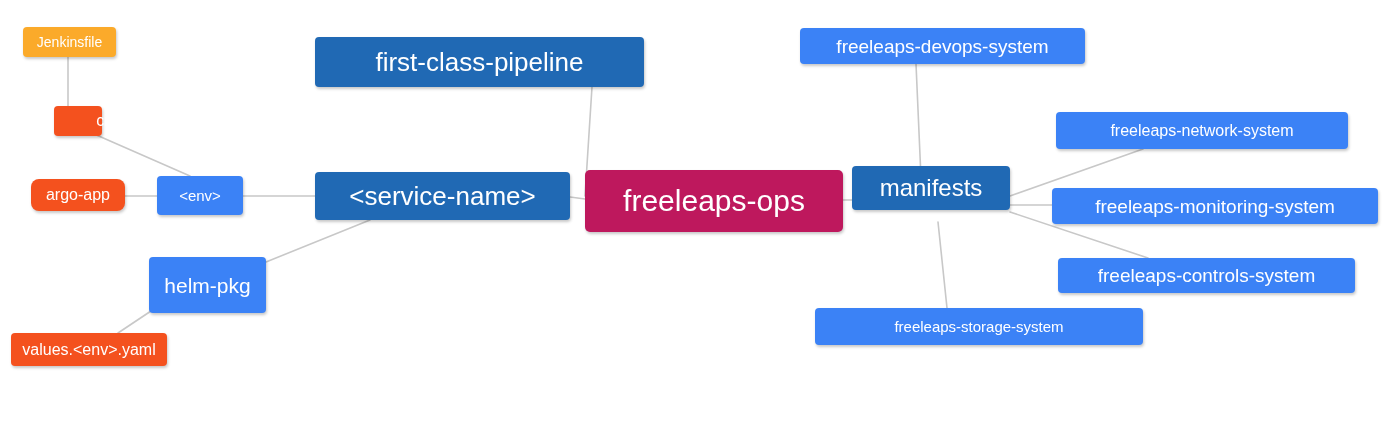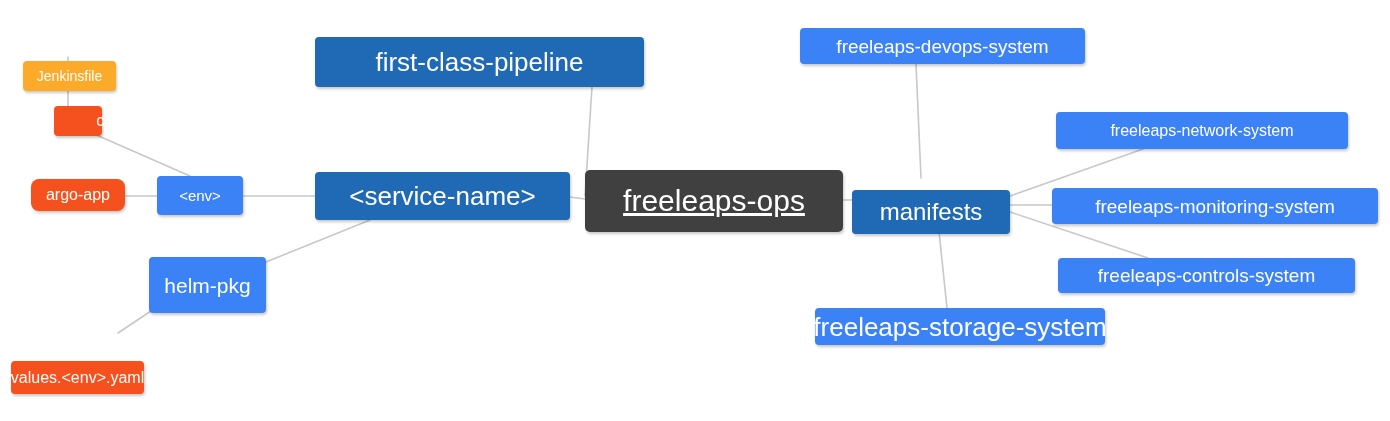--- a/index.html
+++ b/index.html
@@ -16,21 +16,21 @@
     position:absolute;
     display:flex;align-items:center;justify-content:center;
     box-sizing:border-box;
     color:#ffffff;
     border-radius:4px;
     white-space:nowrap;
     line-height:1;
     box-shadow:1px 2px 3px rgba(0,0,0,0.22);
     letter-spacing:0px;
   }
-  .n-root   {background:#404040; border-radius:5px;text-decoration:underline;}
+  .n-root   {background:#be185d; border-radius:5px;}
   .n-blue   {background:#2069b4;}
   .n-green  {background:#3b82f6;}
   .n-red    {background:#f4511e;}
   .n-orange {background:#fbaa2a;}
 </style>
 </head>
 <body>
 
 <div id="canvas">
   <svg id="edges" viewBox="0 0 1390 421" preserveAspectRatio="none">
@@ -46,26 +46,26 @@
       <line x1="921" y1="178" x2="916" y2="64" stroke="#c8c8c8" stroke-width="1.6" stroke-linecap="round"></line>
       <line x1="1010" y1="196" x2="1143" y2="149" stroke="#c8c8c8" stroke-width="1.6" stroke-linecap="round"></line>
       <line x1="1010" y1="205" x2="1052" y2="205" stroke="#c8c8c8" stroke-width="1.6" stroke-linecap="round"></line>
       <line x1="1010" y1="212" x2="1148" y2="258" stroke="#c8c8c8" stroke-width="1.6" stroke-linecap="round"></line>
       <line x1="938" y1="222" x2="947" y2="308" stroke="#c8c8c8" stroke-width="1.6" stroke-linecap="round"></line>
     </svg>
   <div id="node-layer">
       <div class="node n-root" style="left: 585px; top: 170px; width: 258px; height: 62px; font-size: 30px;">freeleaps-ops</div>
       <div class="node n-blue" style="left: 315px; top: 37px; width: 329px; height: 50px; font-size: 26px;">first-class-pipeline</div>
       <div class="node n-blue" style="left: 315px; top: 172px; width: 255px; height: 48px; font-size: 26px; text-align: right;">&lt;service-name&gt;</div>
-      <div class="node n-blue" style="left: 852px; top: 190px; width: 158px; height: 44px; font-size: 24px;">manifests</div>
+      <div class="node n-blue" style="left: 852px; top: 166px; width: 158px; height: 44px; font-size: 24px;">manifests</div>
       <div class="node n-green" style="left: 157px; top: 176px; width: 86px; height: 39px; font-size: 15px;">&lt;env&gt;</div>
       <div class="node n-red" style="left: 54px; top: 106px; width: 31px; height: 30px; font-size: 16px; padding-left: 48px;">ci</div>
-      <div class="node n-orange" style="left: 23px; top: 27px; width: 93px; height: 30px; font-size: 14px; margin-top: 34px;">Jenkinsfile</div>
+      <div class="node n-orange" style="left: 23px; top: 27px; width: 93px; height: 30px; font-size: 14px;">Jenkinsfile</div>
       <div class="node n-red" style="left: 31px; top: 179px; width: 94px; height: 32px; font-size: 16px; border-radius: 8px;">argo-app</div>
       <div class="node n-green" style="left: 149px; top: 257px; width: 117px; height: 56px; font-size: 21px;">helm-pkg</div>
-      <div class="node n-red" style="left: 11px; top: 333px; width: 133px; height: 33px; font-size: 16px; margin-top: 28px;">values.&lt;env&gt;.yaml</div>
+      <div class="node n-red" style="left: 11px; top: 333px; width: 156px; height: 33px; font-size: 16px;">values.&lt;env&gt;.yaml</div>
       <div class="node n-green" style="left: 800px; top: 28px; width: 285px; height: 36px; font-size: 19px;">freeleaps-devops-system</div>
       <div class="node n-green" style="left: 1056px; top: 112px; width: 292px; height: 37px; font-size: 16px;">freeleaps-network-system</div>
       <div class="node n-green" style="left: 1052px; top: 188px; width: 326px; height: 36px; font-size: 19px;">freeleaps-monitoring-system</div>
       <div class="node n-green" style="left: 1058px; top: 258px; width: 297px; height: 35px; font-size: 19px;">freeleaps-controls-system</div>
-      <div class="node n-green" style="left: 815px; top: 308px; width: 290px; height: 37px; font-size: 26px; text-align: right;">freeleaps-storage-system</div>
+      <div class="node n-green" style="left: 815px; top: 308px; width: 328px; height: 37px; font-size: 15px; text-align: right;">freeleaps-storage-system</div>
     </div>
 </div>
 
 </body></html>

